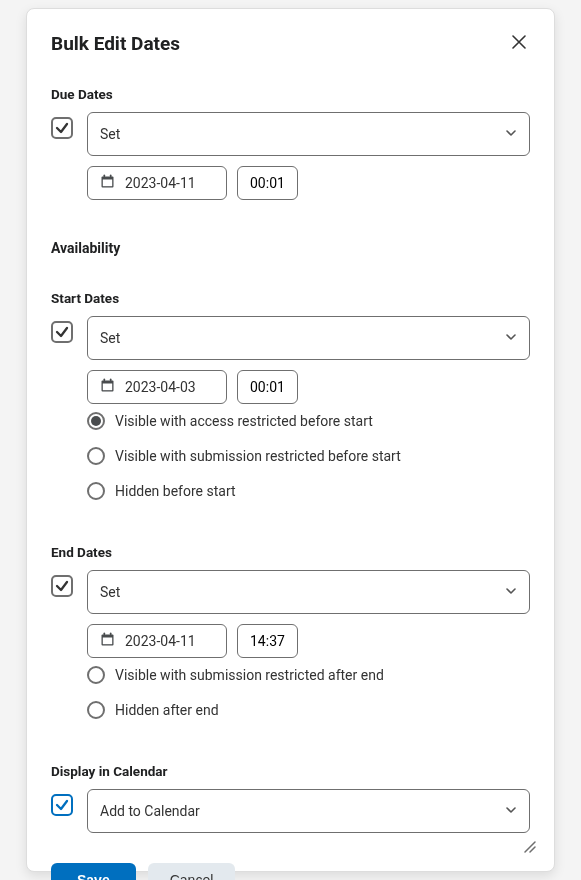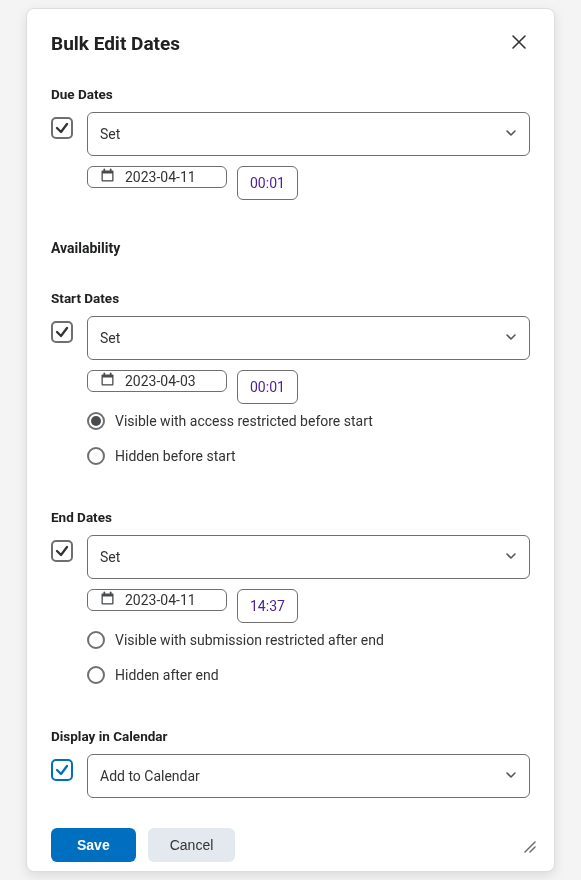--- a/index.html
+++ b/index.html
@@ -122,37 +122,37 @@
     display: flex;
     gap: 10px;
   }
   .date-input {
     display: inline-flex;
     align-items: center;
     gap: 10px;
     border: 1px solid #6f6f6f;
     border-radius: 6px;
     padding: 0 12px;
-    height: 22px;
+    height: 34px;
     font-size: 14px;
     color: #333;
     cursor: pointer;
     background: #fff;
     min-width: 140px;
   }
   .time-input {
     display: inline-flex;
     align-items: center;
     justify-content: center;
     border: 1px solid #6f6f6f;
     border-radius: 6px;
     padding: 16px 12px;
     height: 34px;
     font-size: 14px;
-    color: #4c1d95;
+    color: #000000;
     cursor: pointer;
     background: #fff;
     min-width: 58px;
   }
   .radio-group {
     display: flex;
     flex-direction: column;
     gap: 17px;
     margin-top: -2px;
   }
@@ -316,20 +316,24 @@
         </div>
         <div class="radio-group">
           <div class="radio-item selected">
             <span class="radio-outer">
                 <span class="radio-inner"></span>
               </span>
             <span class="radio-label">Visible with access restricted before start</span>
           </div>
           <div class="radio-item">
             <span class="radio-outer"></span>
+            <span class="radio-label">Visible with submission restricted before start</span>
+          </div>
+          <div class="radio-item">
+            <span class="radio-outer"></span>
             <span class="radio-label">Hidden before start</span>
           </div>
         </div>
       </div>
     </div>
   </div>
 
   <div class="sub-section">
     <div class="section-label">End Dates</div>
     <div class="row">

